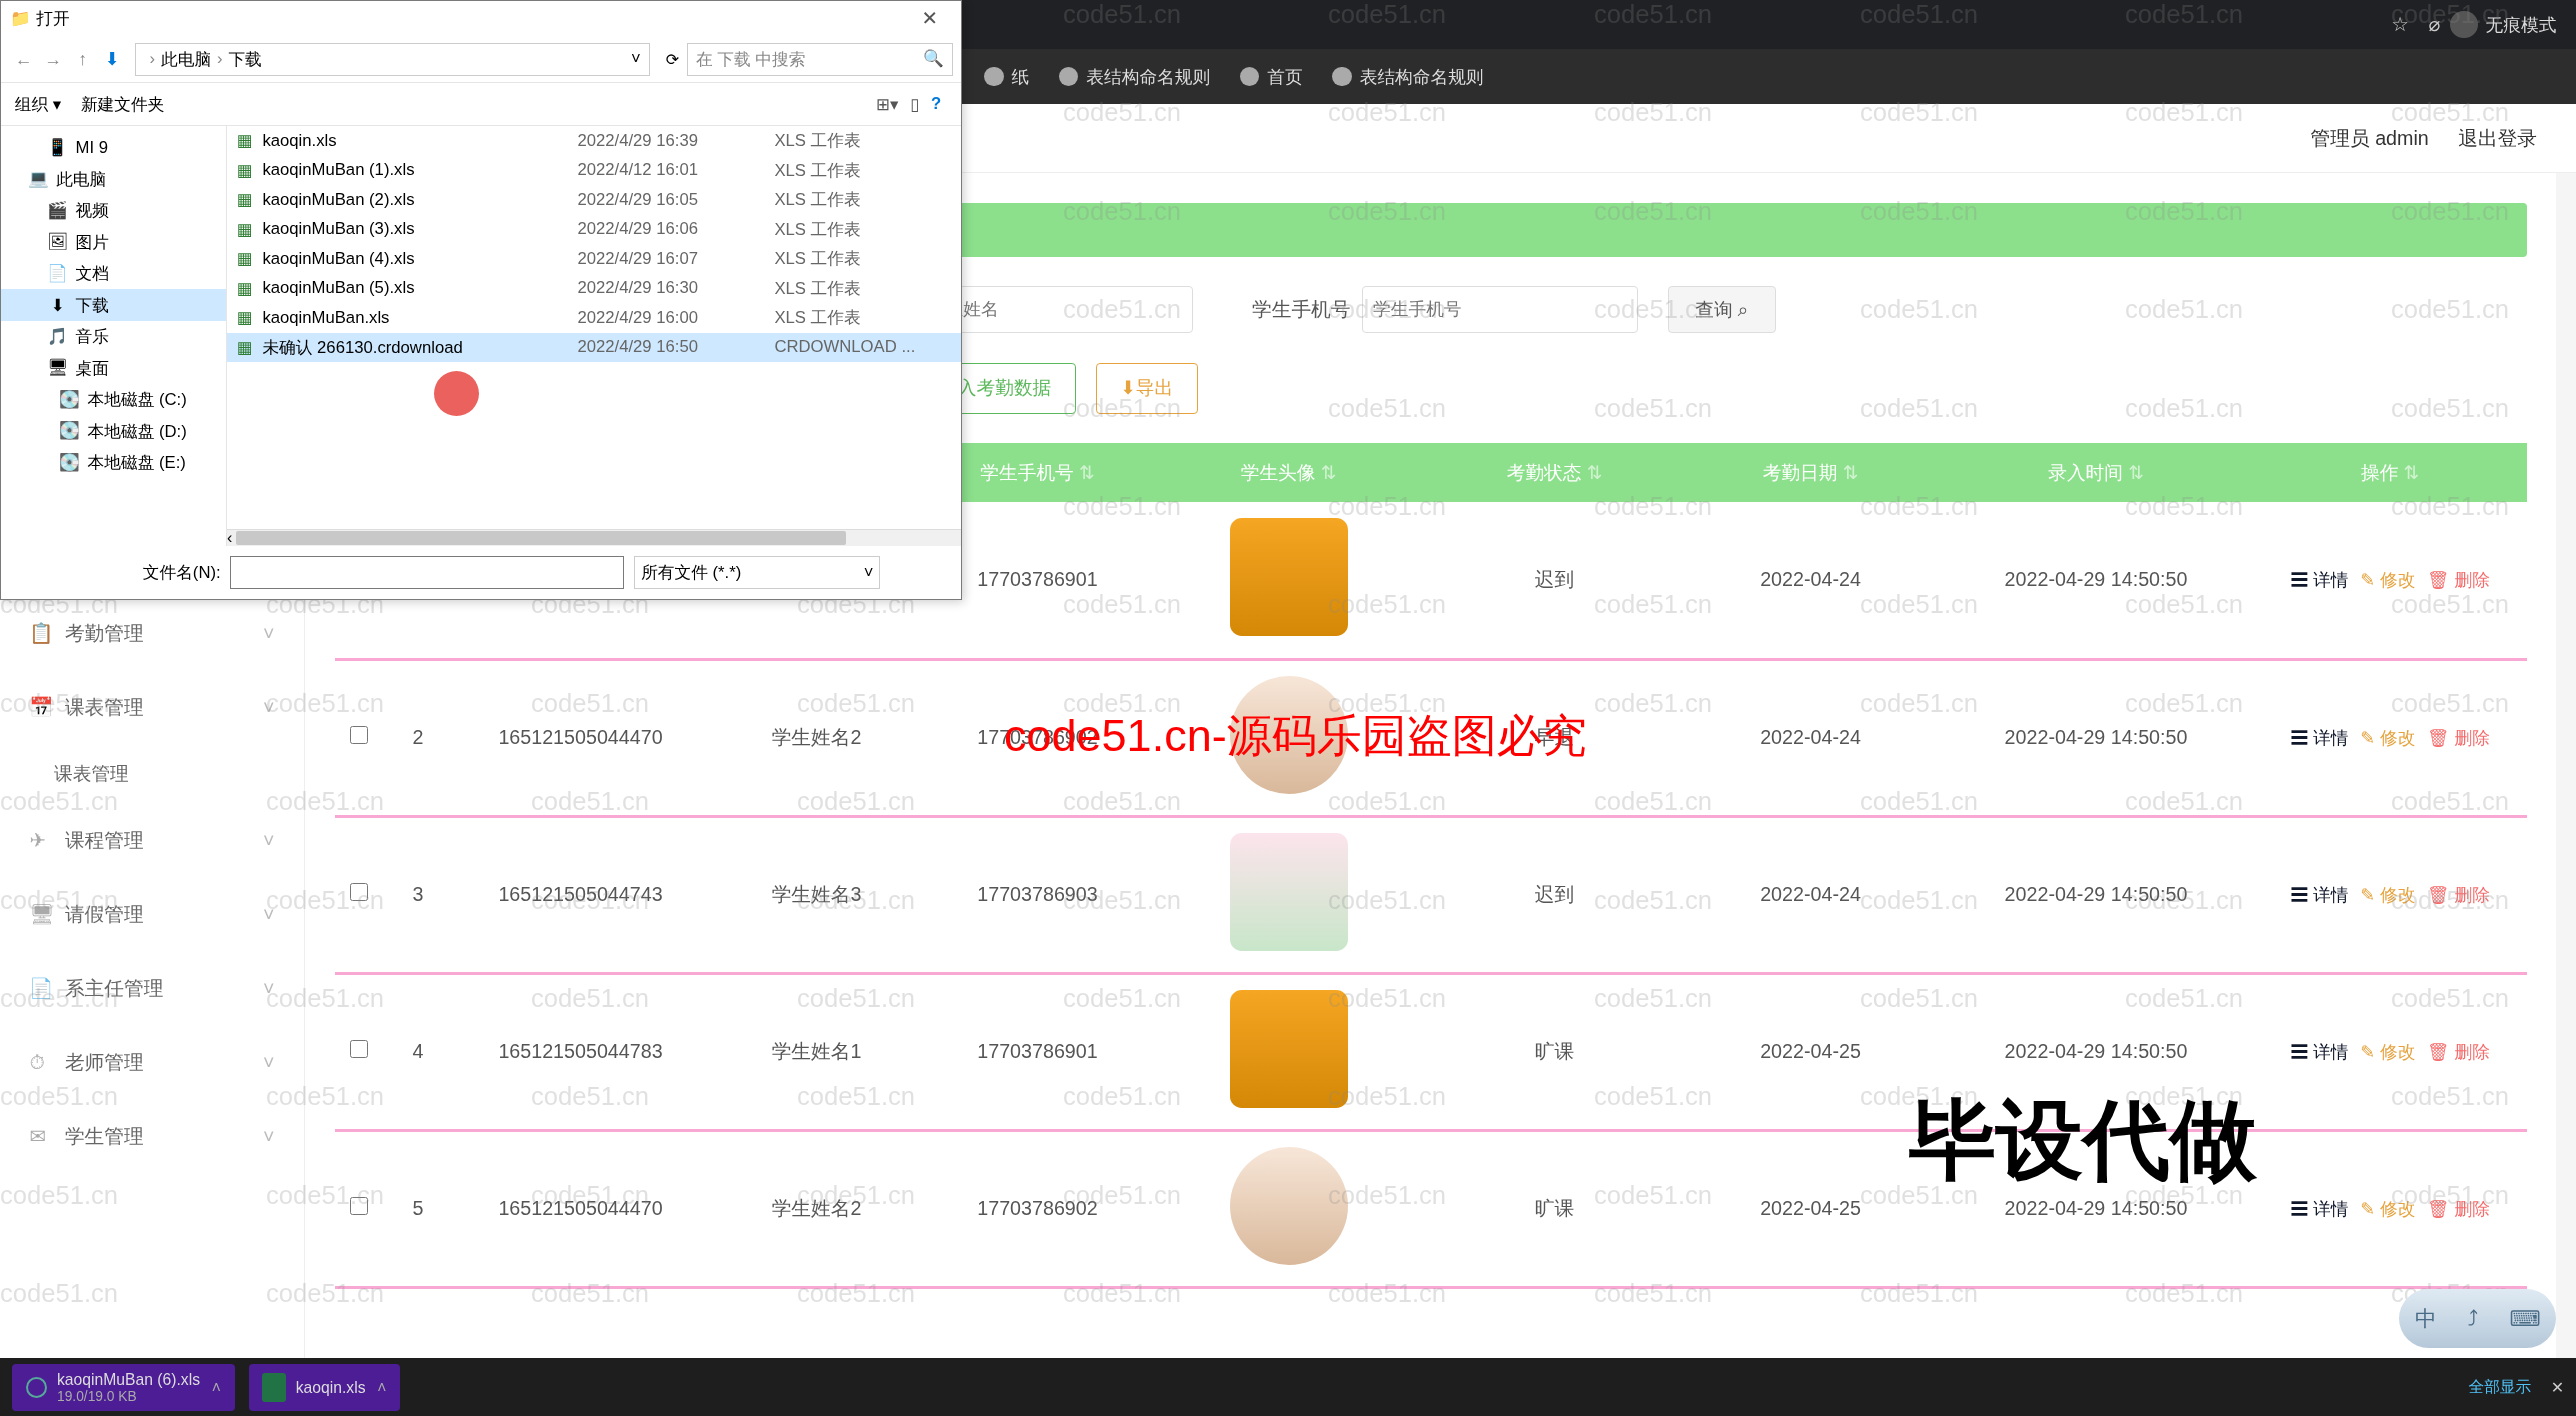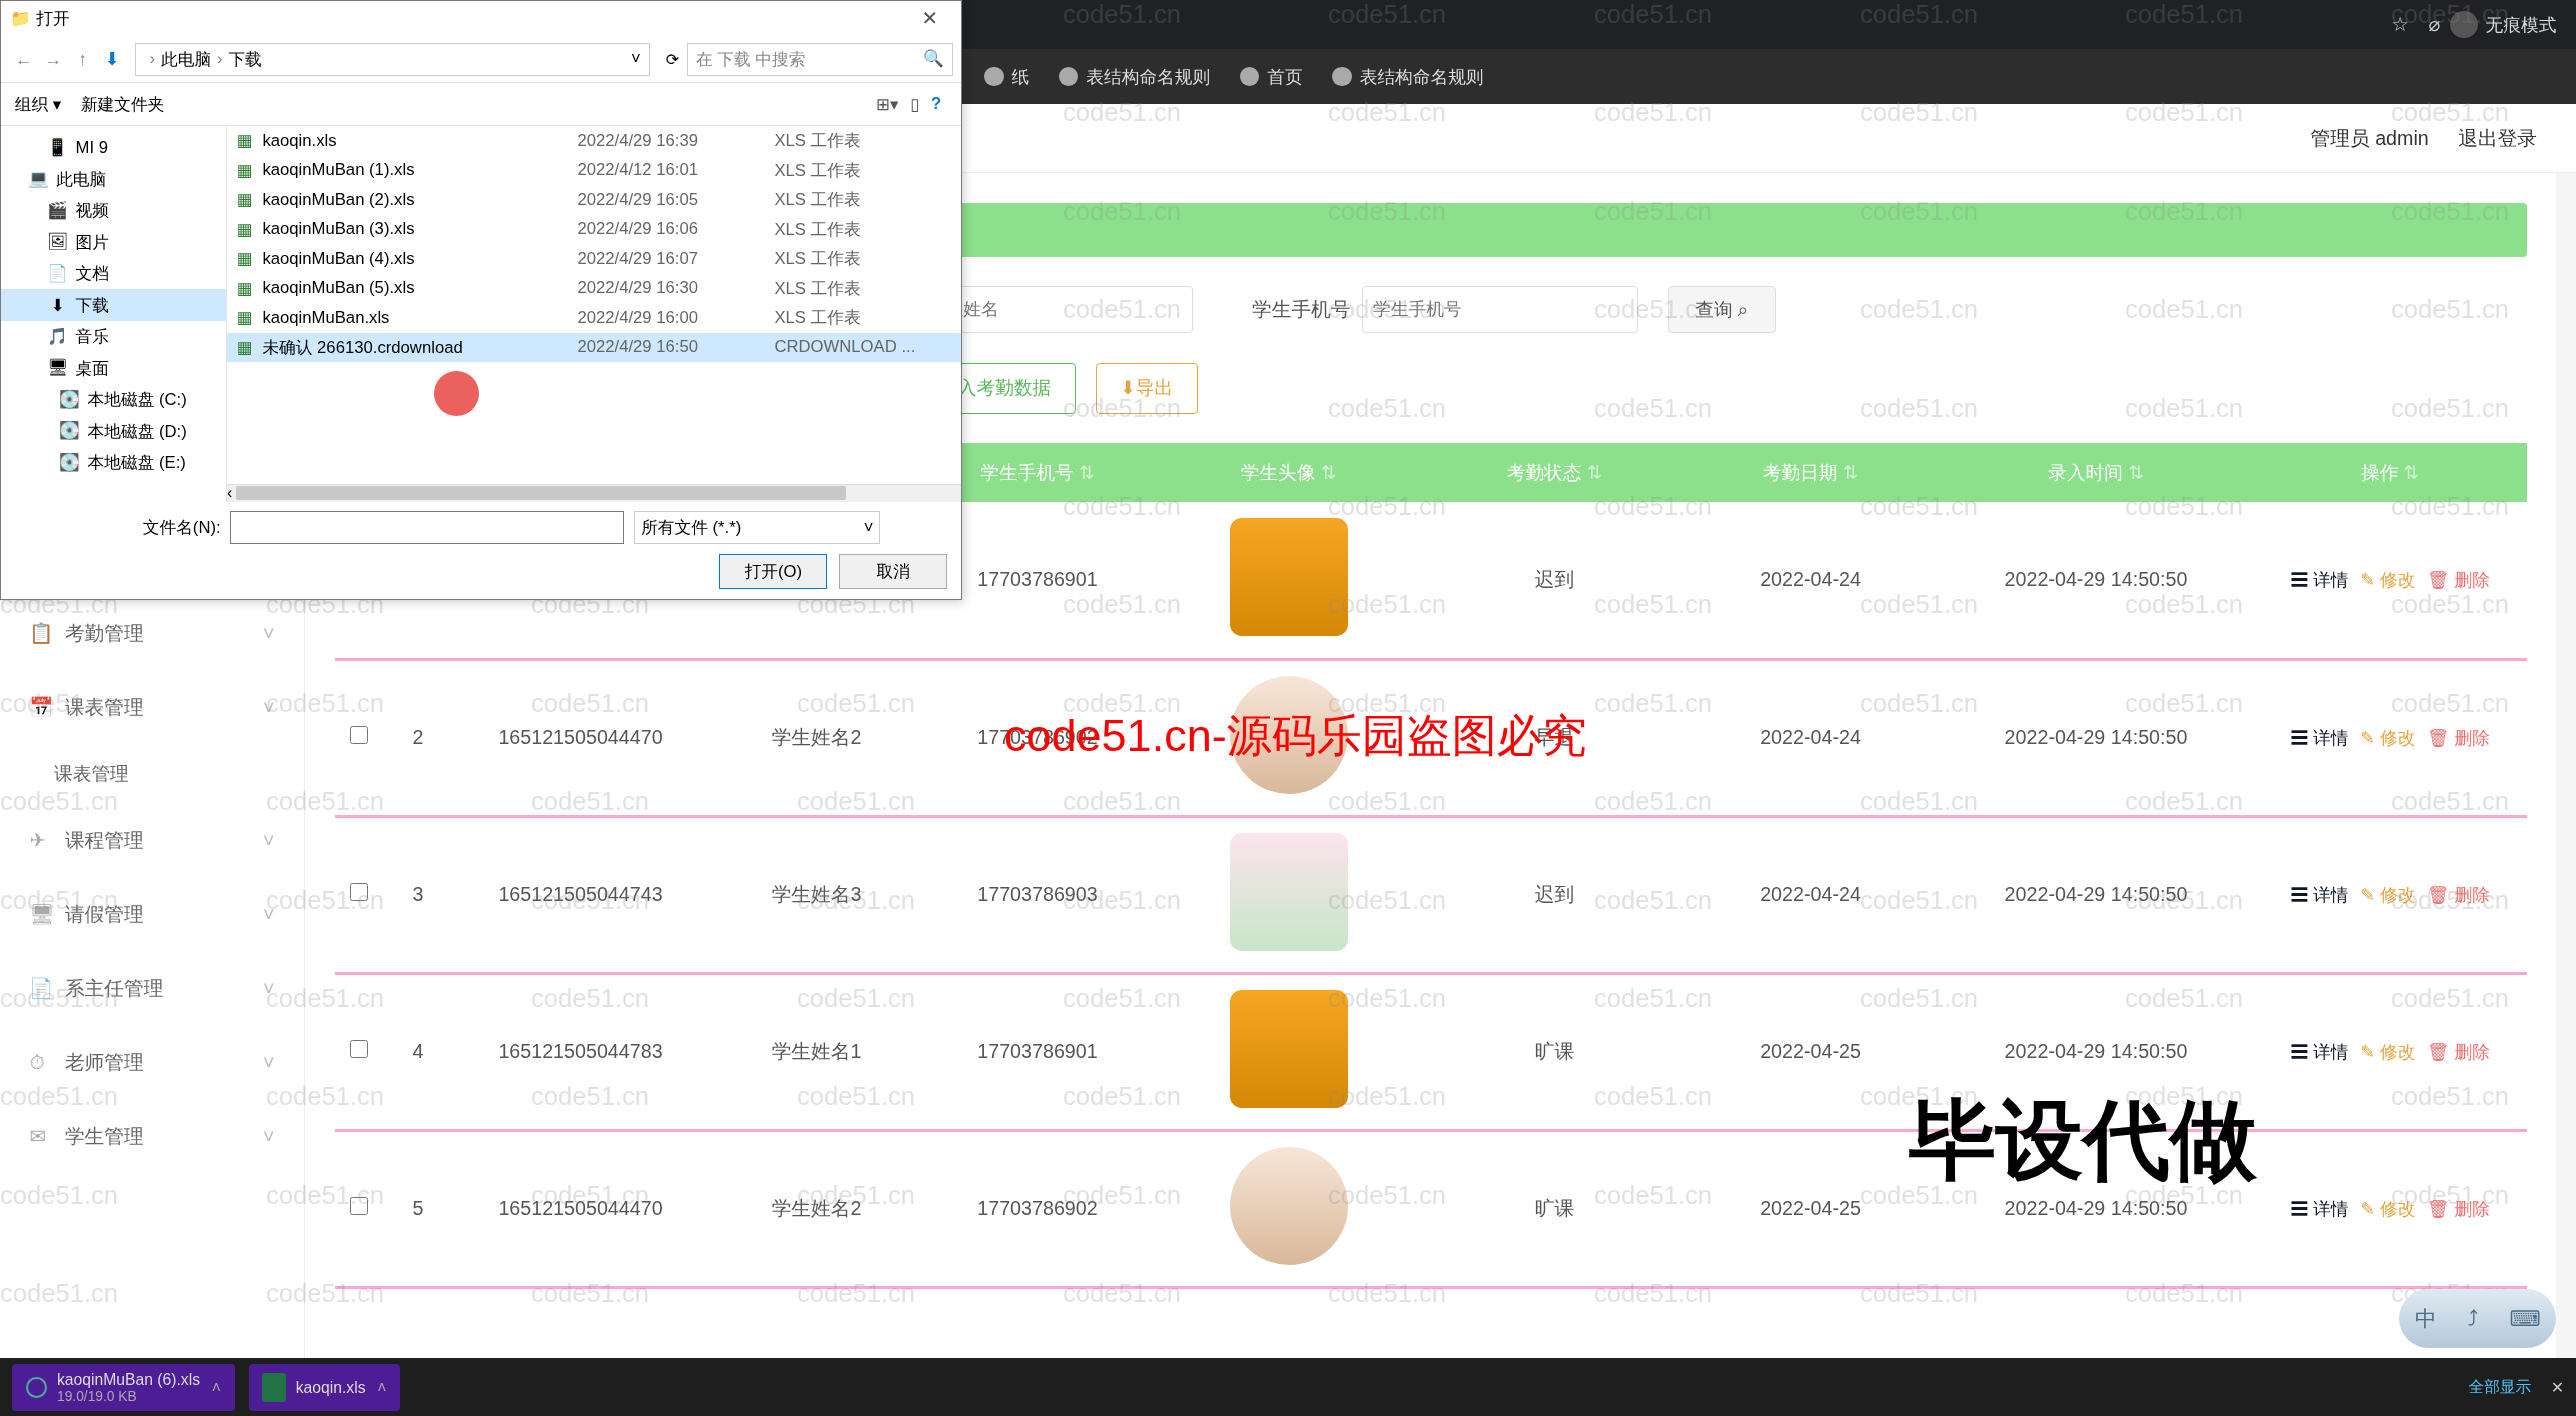--- a/index.html
+++ b/index.html
@@ -388,24 +388,20 @@
     </div>
   </div>
   <div class="dlg-foot">
     <div class="foot-row1">
       <label>文件名(N):</label>
       <input class="fname-input" style="">
       <div class="ftype-sel">
           <span>所有文件 (*.*)</span>
           <span>˅</span>
         </div>
-    </div>
-    <div class="foot-row2">
-      <button class="dlg-btn primary">打开(O)</button>
-      <button class="dlg-btn">取消</button>
     </div>
   </div>
   <div class="red-circle"></div>
 </div>
 
 <div class="watermark" id="wm">
     <span style="left: 0px; top: 0px;">code51.cn</span>
     <span style="left: 266px; top: 0px;">code51.cn</span>
     <span style="left: 531px; top: 0px;">code51.cn</span>
     <span style="left: 797px; top: 0px;">code51.cn</span>

